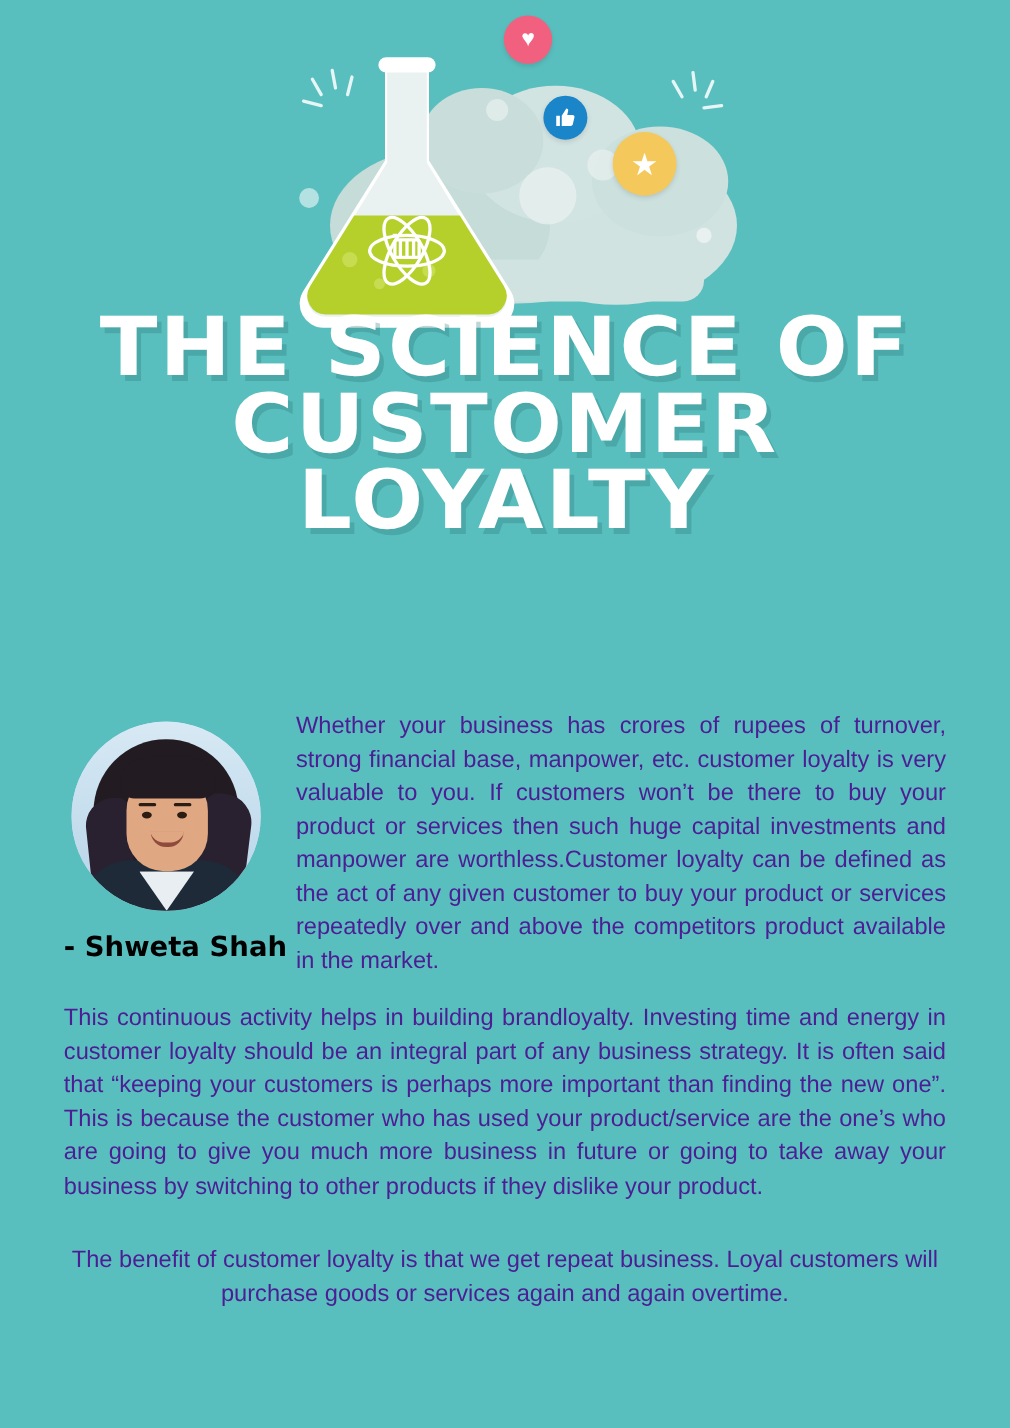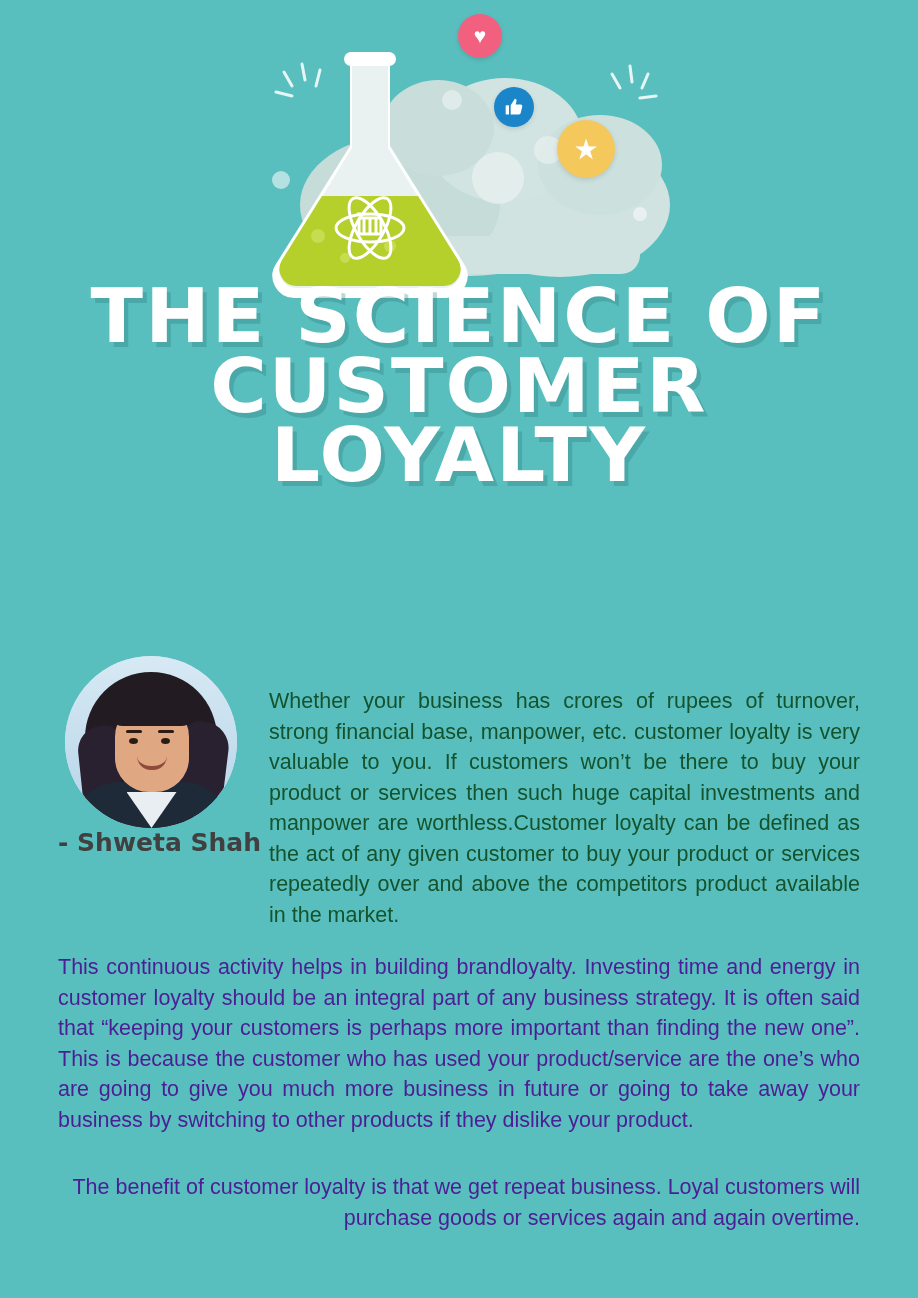--- a/index.html
+++ b/index.html
@@ -199,47 +199,46 @@
   .avatar .brow.r { left: 93px; }
   .avatar .smile {
     position: absolute;
     left: 72px; top: 100px;
     width: 30px; height: 14px;
     border-bottom: 4px solid #8e4a3c;
     border-radius: 0 0 18px 18px;
   }
 
   .author-name {
-    margin-top: 0;
+    margin-top: 18px;
     font-size: 25px;
     font-weight: bold;
-    color: #404040;
+    color: #000000;
     font-family: "DejaVu Sans", sans-serif;
     white-space: nowrap;
   }
 
   .intro-text {
     flex: 1;
     font-size: 21.5px;
     line-height: 1.42;
-    color: #14532d;
+    color: #4c1d95;
     text-align: justify;
     padding-top: 4px;
-    margin-top: 42px;
   }
 
   .para {
     font-size: 21.5px;
     line-height: 1.42;
     color: #4c1d95;
     text-align: justify;
     margin: 22px 0 0 0;
   }
   .para.gap { margin-top: 42px; }
-  .para.last { text-align: right; margin-top: 37px; }
+  .para.last { text-align: center; margin-top: 37px; }
 </style>
 </head>
 <body>
 
 <div class="page">
 
   <div class="hero">
 
     <div class="illustration">
       <svg width="918" height="300" viewBox="0 0 918 300">

